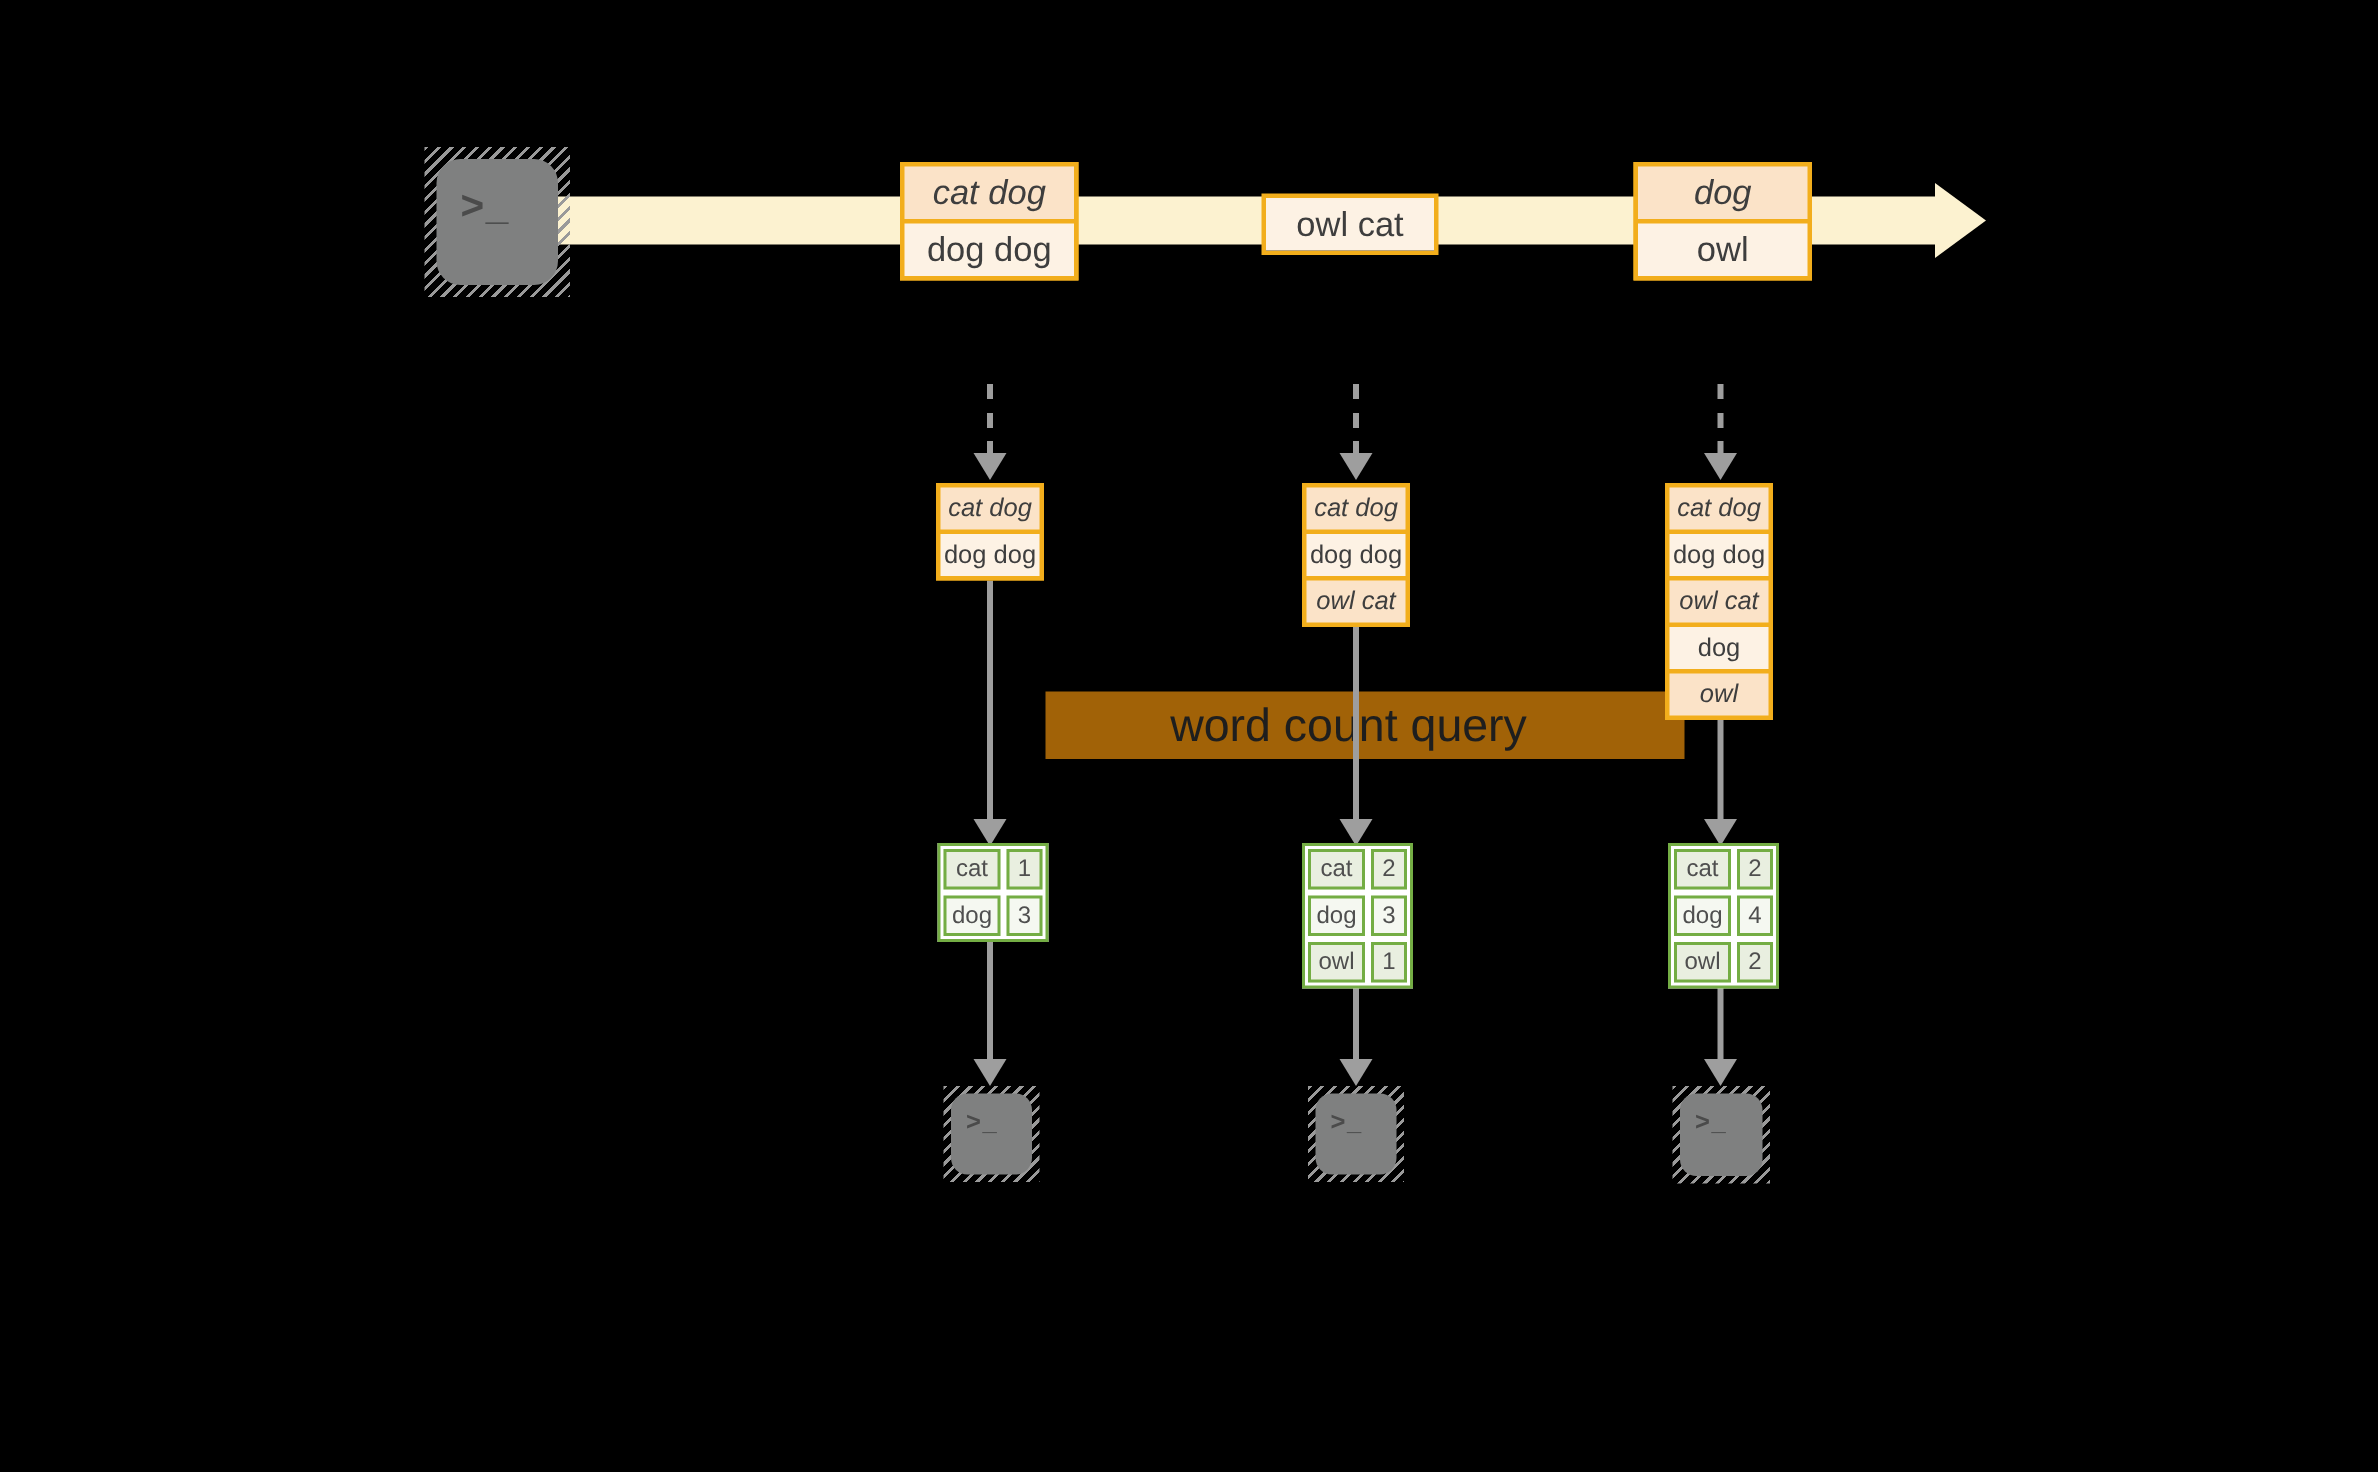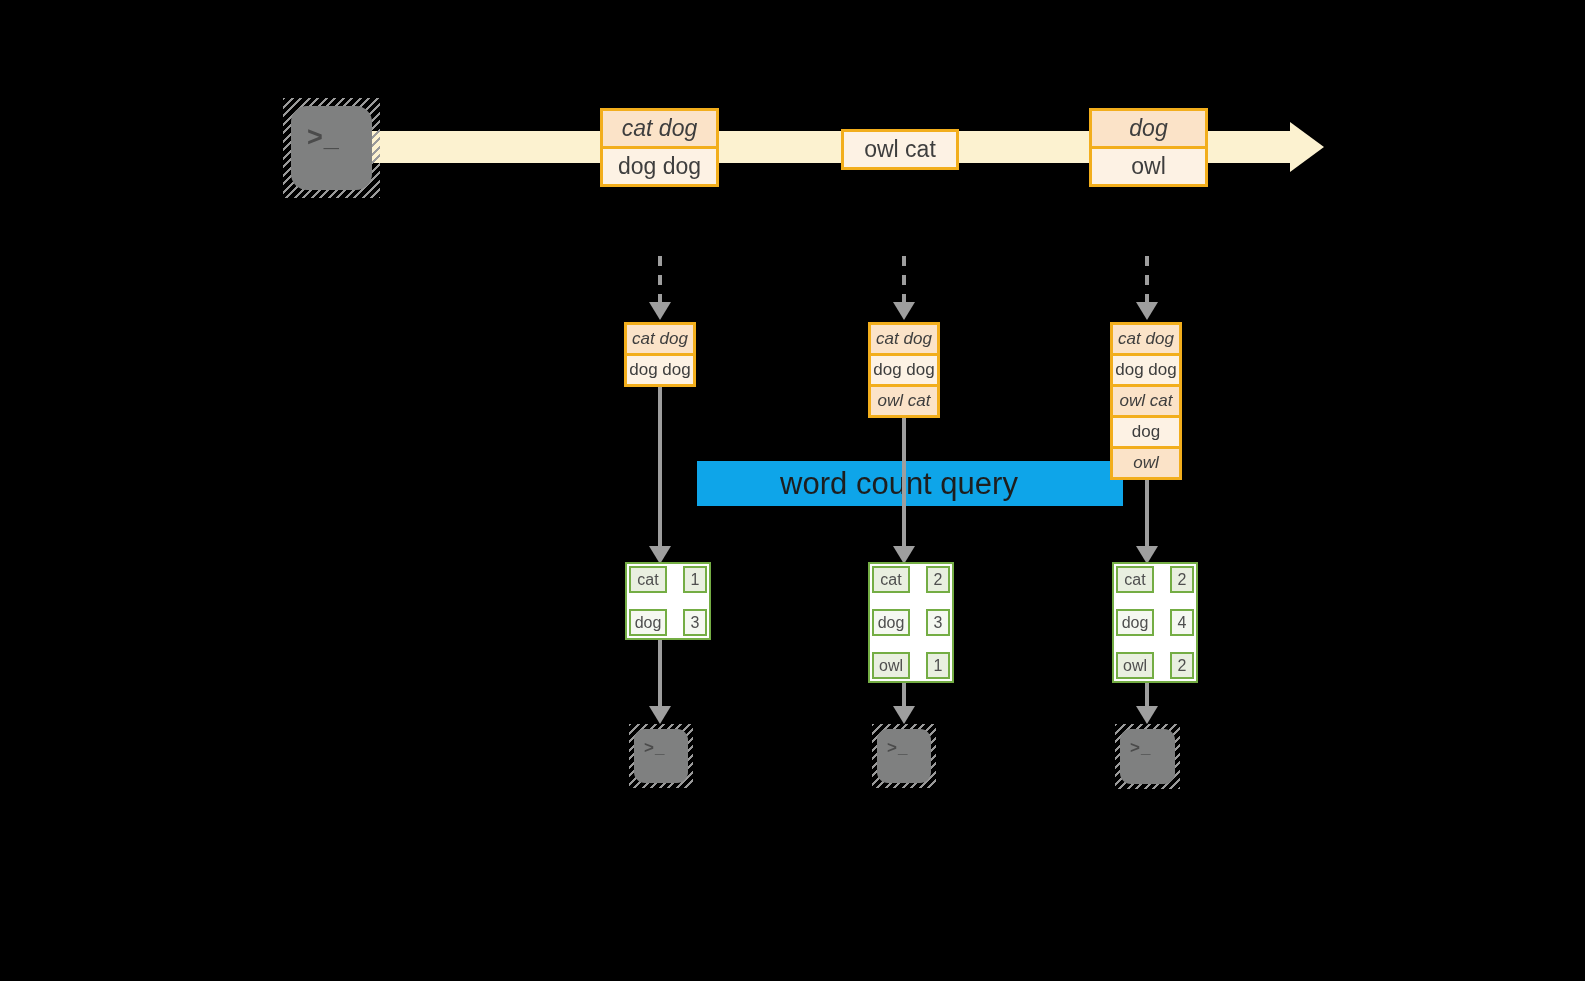--- a/index.html
+++ b/index.html
@@ -31,26 +31,26 @@
   .st .row{height:28px;font-size:17px;}
   .peach{background:var(--peach);font-style:italic;}
   .cream{background:var(--cream);}
   
   .vdash{position:absolute;width:4px;z-index:2;
     background:repeating-linear-gradient(180deg,var(--gray) 0 10px,transparent 10px 19px);}
   .vline{position:absolute;width:4px;background:var(--gray);z-index:2;}
   .ahead{position:absolute;width:0;height:0;z-index:2;
     border-left:11px solid transparent;border-right:11px solid transparent;border-top:18px solid var(--gray);}
   
-  .query{position:absolute;left:697px;top:461px;width:426px;height:45px;background:#0ea5e9;z-index:1;
+  .query{position:absolute;left:697px;top:461px;width:426px;height:45px;background:#a16207;z-index:1;
     display:flex;align-items:center;justify-content:center;padding-right:22px;box-sizing:border-box;
     font-size:31px;color:#1e1e1e;}
   
   .tbl{position:absolute;border:2px solid var(--green);background:#fff;padding:2px;z-index:3;
-    display:grid;grid-template-columns:38px 24px;gap:16px;box-sizing:content-box;}
+    display:grid;grid-template-columns:38px 24px;gap:4px;box-sizing:content-box;}
   .tbl .cell{box-sizing:border-box;border:2px solid var(--green);height:27px;
     display:flex;align-items:center;justify-content:center;font-size:16px;color:#4f4f4f;}
   .tintg{background:var(--cellg);}
   .tintw{background:var(--cellw);}
   
   .terminal{position:absolute;z-index:3;}
   .hatch{position:absolute;inset:0;
     background:repeating-linear-gradient(135deg,#9a9a9a 0 2px,transparent 2px 6px);}
   .term-body{position:absolute;background:var(--termgray);display:flex;}
   .terminal.big .term-body{inset:8px;border-radius:16px;}

